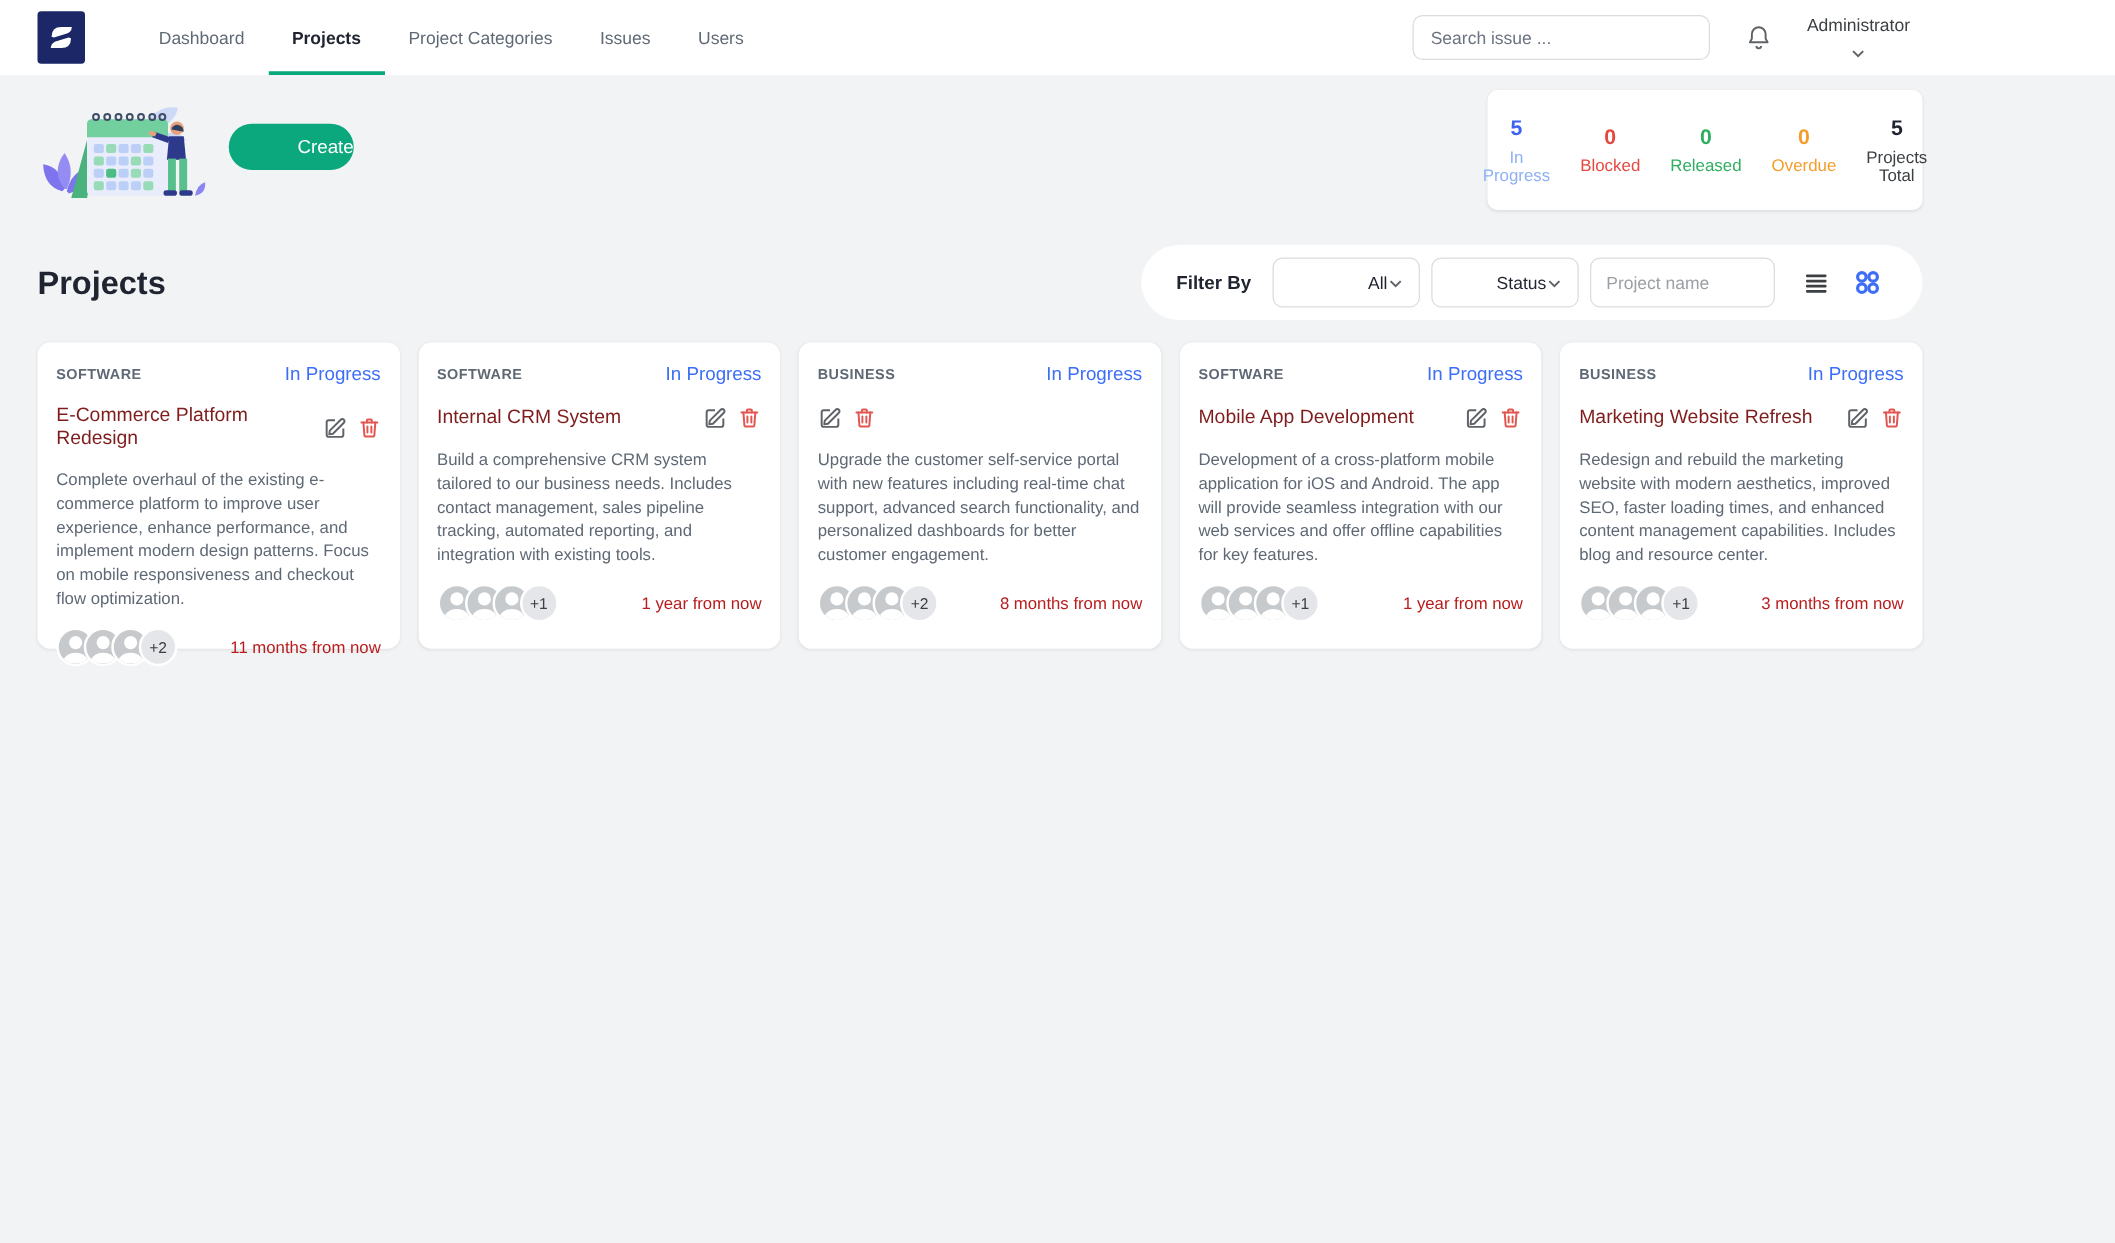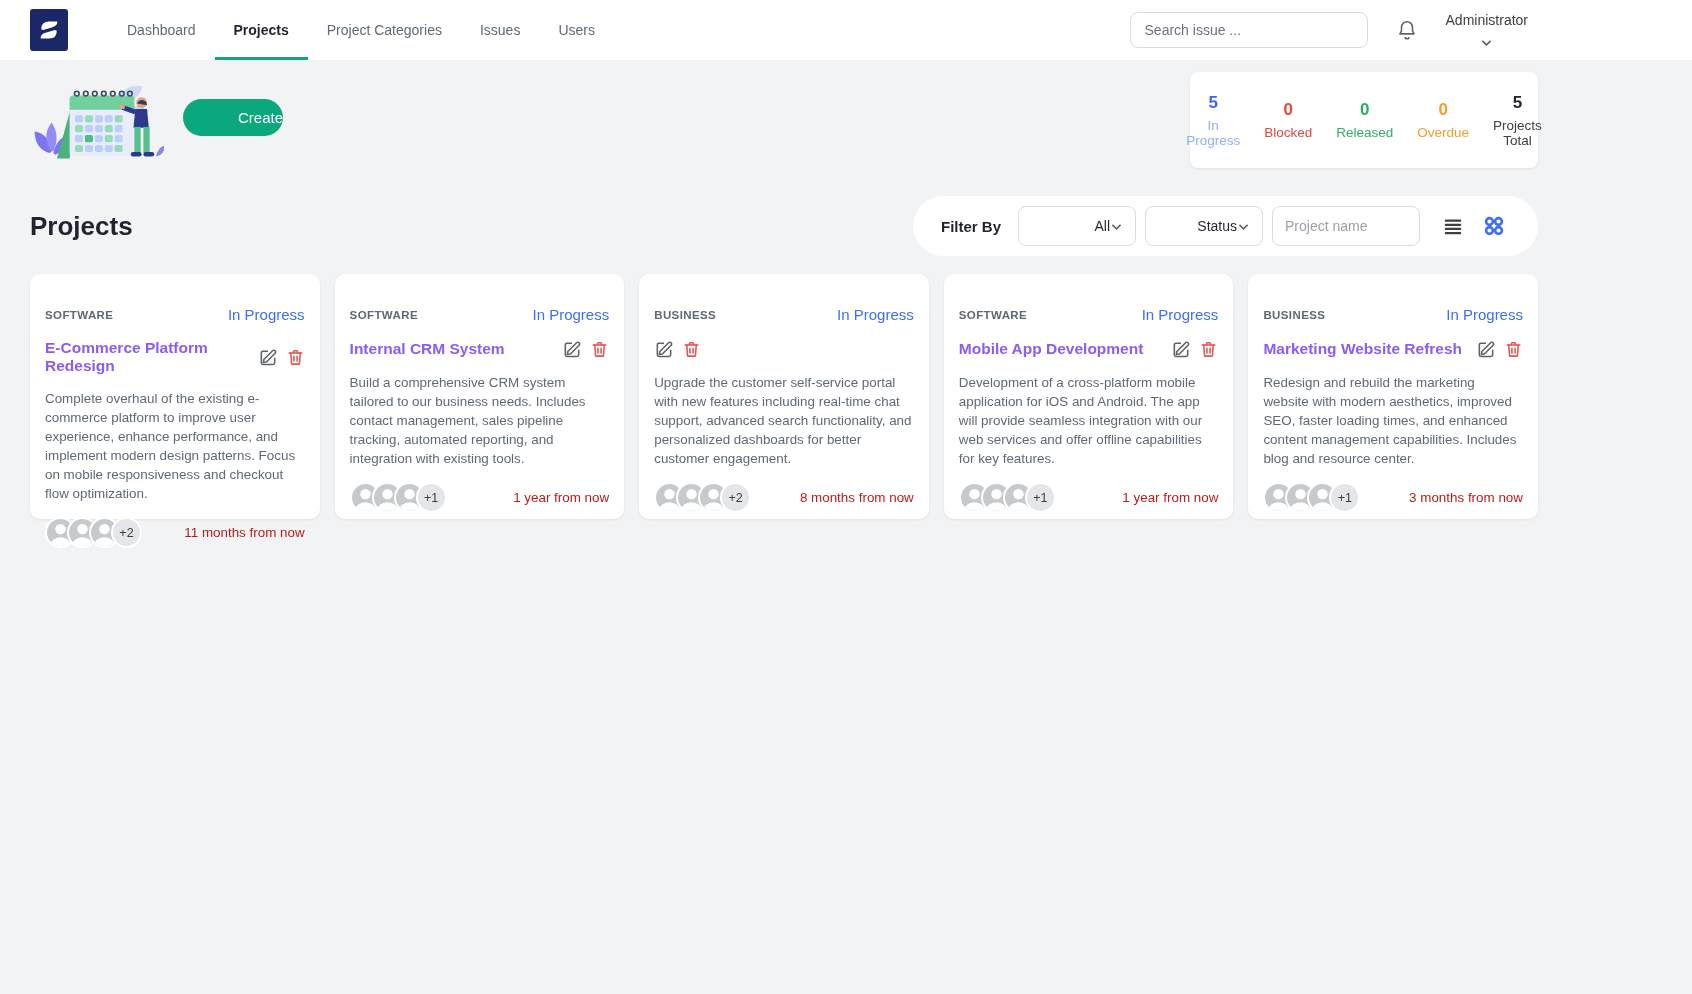--- a/index.html
+++ b/index.html
@@ -38,26 +38,26 @@
   .filter-label { font-size:15px; font-weight:bold; color:#1f2430; margin-right:8px; }
   .select-box { width:118px; height:40px; border:1px solid #dadce0; border-radius:8px; background:#fff; display:flex; align-items:center; justify-content:flex-end; padding:0 12px; font-size:14px; color:#1f2430; cursor:pointer; }
   .text-filter { width:148px; height:40px; border:1px solid #dadce0; border-radius:8px; padding:0 12px; font-size:14px; outline:none; font-family:inherit; }
   .text-filter::placeholder { color:#9aa0a6; }
   .view-btn { background:none; border:none; cursor:pointer; display:flex; padding:4px; }
   .view-btn.list { color:#3c4043; margin-left:8px; }
   .view-btn.grid { color:#3d6ef7; }
 
   
   .cards { display:flex; gap:15px; padding:0 0 0 30px; width:1538px; }
-  .card { flex:1 1 0; background:#fff; border-radius:10px; box-shadow:0 1px 3px rgba(0,0,0,.08); padding:32px 15px 15px; height:245px; }
+  .card { flex:1 1 0; background:#fff; border-radius:10px; box-shadow:0 1px 3px rgba(0,0,0,.08); padding:17px 15px 15px; height:245px; }
   .card-top { display:flex; justify-content:space-between; align-items:center; }
   .category { font-size:11.5px; font-weight:bold; letter-spacing:.4px; color:#5f6975; }
   .status { font-size:15px; color:#3d6ef7; }
   .card-title-row { display:flex; justify-content:space-between; align-items:center; margin-top:16px; }
-  .card-title { font-size:15.5px; font-weight:bold; color:#8b5cf6; cursor:pointer; }
+  .card-title { font-size:15.5px; font-weight:normal; color:#7f1d1d; cursor:pointer; }
   .actions { display:flex; gap:8px; }
   .icon-btn { background:none; border:none; padding:0; cursor:pointer; display:flex; }
   .icon-btn.edit { color:#5f6368; }
   .icon-btn.del { color:#e25650; }
   .desc { font-size:13.4px; color:#5f6975; line-height:1.42; margin-top:14px; }
   .card-footer { display:flex; justify-content:space-between; align-items:center; margin-top:14px; }
   .avatars { display:flex; align-items:center; }
   .avatar { width:31px; height:31px; border-radius:50%; background:#c7cacd; border:2px solid #fff; display:flex; align-items:center; justify-content:center; overflow:hidden; }
   .avatar + .avatar { margin-left:-9px; }
   .avatar.more { background:#e4e6e9; color:#3c4043; font-size:12.5px; }

